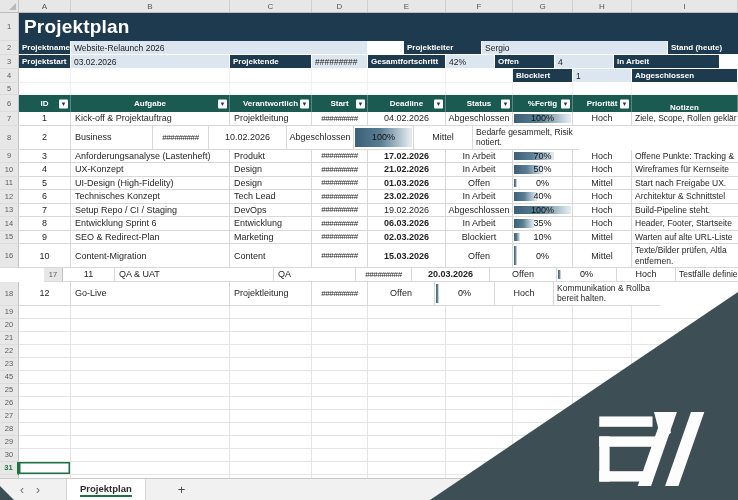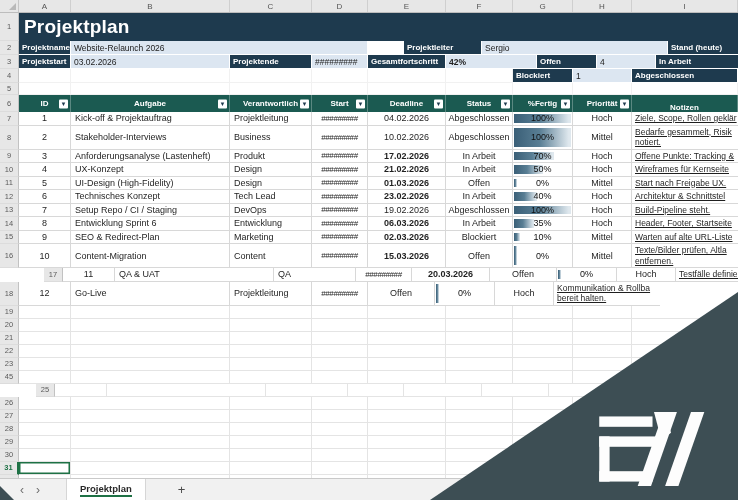--- a/index.html
+++ b/index.html
@@ -35,21 +35,21 @@
   .th{background:var(--teal);color:#fff;font-size:8px;font-weight:bold;justify-content:center;position:relative;
     border-right:1px solid rgba(255,255,255,.28);box-sizing:border-box;}
   .filter-btn{position:absolute;right:2px;top:50%;transform:translateY(-50%);width:9px;height:9px;background:#fff;
     border-radius:1px;color:var(--navy);font-size:6px;line-height:9px;text-align:center;}
   
   .td{font-size:9px;color:#1f1f1f;border-right:1px solid #d8d8d8;border-bottom:1px solid #d8d8d8;}
   .td.center{justify-content:center;}
   .td.left{padding-left:4px;}
   .td.start-col{justify-content:center;font-size:8px;letter-spacing:-.4px;}
   .td.bold{font-weight:bold;}
-  .td.notes{padding-left:3px;border-right:none;text-decoration:underline;}
+  .td.notes{padding-left:3px;border-right:none;}
   .notes-inner{display:flex;flex-direction:column;justify-content:center;width:100%;}
   .note-line{white-space:nowrap;overflow:hidden;font-size:8.5px;line-height:10.5px;color:#1f1f1f;}
   .pct-wrap{position:relative;justify-content:center;}
   .pct-bar{position:absolute;left:1px;top:2px;bottom:2px;
     background:linear-gradient(90deg,var(--bar) 0%,#597e94 45%,#dfe8ee 96%);}
   .pct-label{position:relative;z-index:1;font-size:9px;color:#101010;}
   
   .grid-cell{border-right:1px solid #e4e4e4;border-bottom:1px solid #e4e4e4;background:#fff;}
   .active-cell{box-shadow:inset 0 0 0 1.5px var(--green);}
   
@@ -99,21 +99,21 @@
         <div class="cell val" style="width: 186px;">Sergio</div>
         <div class="cell lbl" style="width: 106px;">Stand (heute)</div>
       </div>
       <div class="row" style="height: 14px;">
         <div class="gut">3</div>
         <div class="cell lbl" style="width: 52px;">Projektstart</div>
         <div class="cell val" style="width: 159px;">03.02.2026</div>
         <div class="cell lbl" style="width: 82px;">Projektende</div>
         <div class="cell val" style="width: 56px;">#########</div>
         <div class="cell lbl" style="width: 78px;">Gesamtfortschritt</div>
-        <div class="cell val" style="width: 91px; font-weight: bold;">42%</div>
+        <div class="cell val" style="width: 49px;">42%</div>
         <div class="cell lbl" style="width: 60px;">Offen</div>
         <div class="cell val" style="width: 59px;">4</div>
         <div class="cell lbl" style="width: 106px;">In Arbeit</div>
       </div>
       <div class="row" style="height: 14px;">
         <div class="gut">4</div>
         <div class="cell blank" style="width: 52px;"></div>
         <div class="cell blank" style="width: 159px;"></div>
         <div class="cell blank" style="width: 82px;"></div>
         <div class="cell blank" style="width: 56px;"></div>
@@ -188,21 +188,20 @@
         <div class="cell td center" style="width: 59px;">Hoch</div>
         <div class="cell td notes" style="width: 106px;">
           <div class="notes-inner">
             <div class="note-line">Ziele, Scope, Rollen geklär</div>
           </div>
         </div>
       </div>
       <div class="row" style="height: 24px;">
         <div class="gut">8</div>
         <div class="cell td center" style="width: 52px;">2</div>
-        <div class="cell td left" style="width: 159px;">Stakeholder-Interviews</div>
         <div class="cell td left" style="width: 82px;">Business</div>
         <div class="cell td start-col" style="width: 56px;">#########</div>
         <div class="cell td center" style="width: 78px;">10.02.2026</div>
         <div class="cell td center" style="width: 67px;">Abgeschlossen</div>
         <div class="cell td pct-wrap" style="width: 60px;">
           <div class="pct-bar" style="width: 57px;"></div>
           <div class="pct-label">100%</div>
         </div>
         <div class="cell td center" style="width: 59px;">Mittel</div>
         <div class="cell td notes" style="width: 106px;">
@@ -468,21 +467,21 @@
         <div class="cell grid-cell" style="width: 52px;"></div>
         <div class="cell grid-cell" style="width: 159px;"></div>
         <div class="cell grid-cell" style="width: 82px;"></div>
         <div class="cell grid-cell" style="width: 56px;"></div>
         <div class="cell grid-cell" style="width: 78px;"></div>
         <div class="cell grid-cell" style="width: 67px;"></div>
         <div class="cell grid-cell" style="width: 60px;"></div>
         <div class="cell grid-cell" style="width: 59px;"></div>
         <div class="cell grid-cell" style="width: 106px;"></div>
       </div>
-      <div class="row" style="height: 13px; padding-left: 36px;">
+      <div class="row" style="height: 13px;">
         <div class="gut">25</div>
         <div class="cell grid-cell" style="width: 52px;"></div>
         <div class="cell grid-cell" style="width: 159px;"></div>
         <div class="cell grid-cell" style="width: 82px;"></div>
         <div class="cell grid-cell" style="width: 56px;"></div>
         <div class="cell grid-cell" style="width: 78px;"></div>
         <div class="cell grid-cell" style="width: 67px;"></div>
         <div class="cell grid-cell" style="width: 60px;"></div>
         <div class="cell grid-cell" style="width: 59px;"></div>
         <div class="cell grid-cell" style="width: 106px;"></div>

